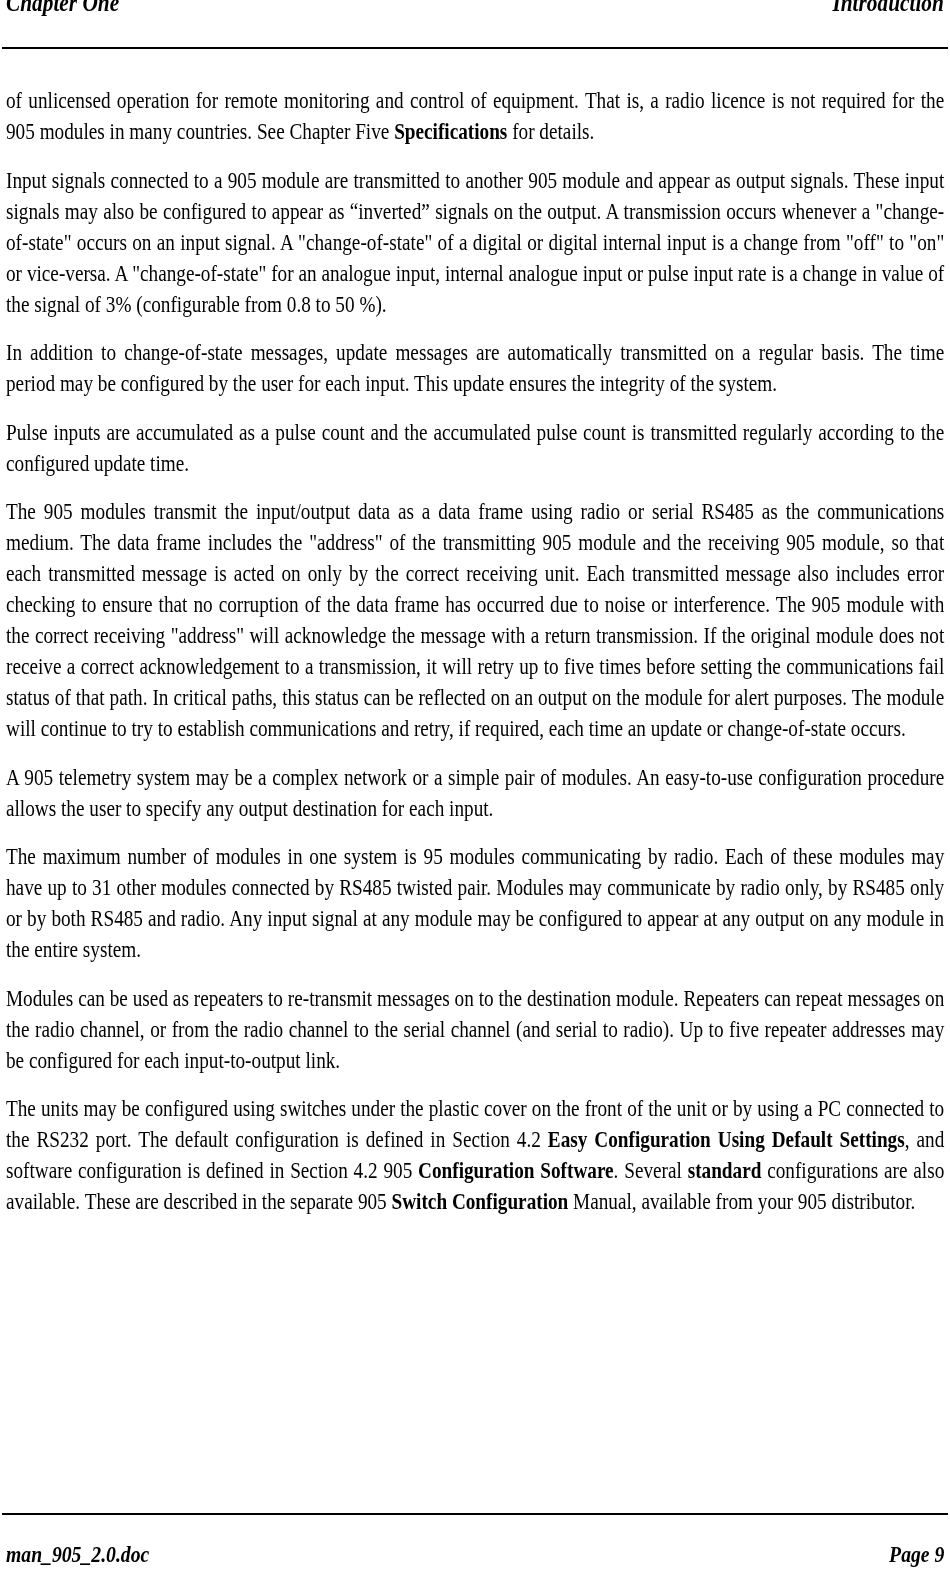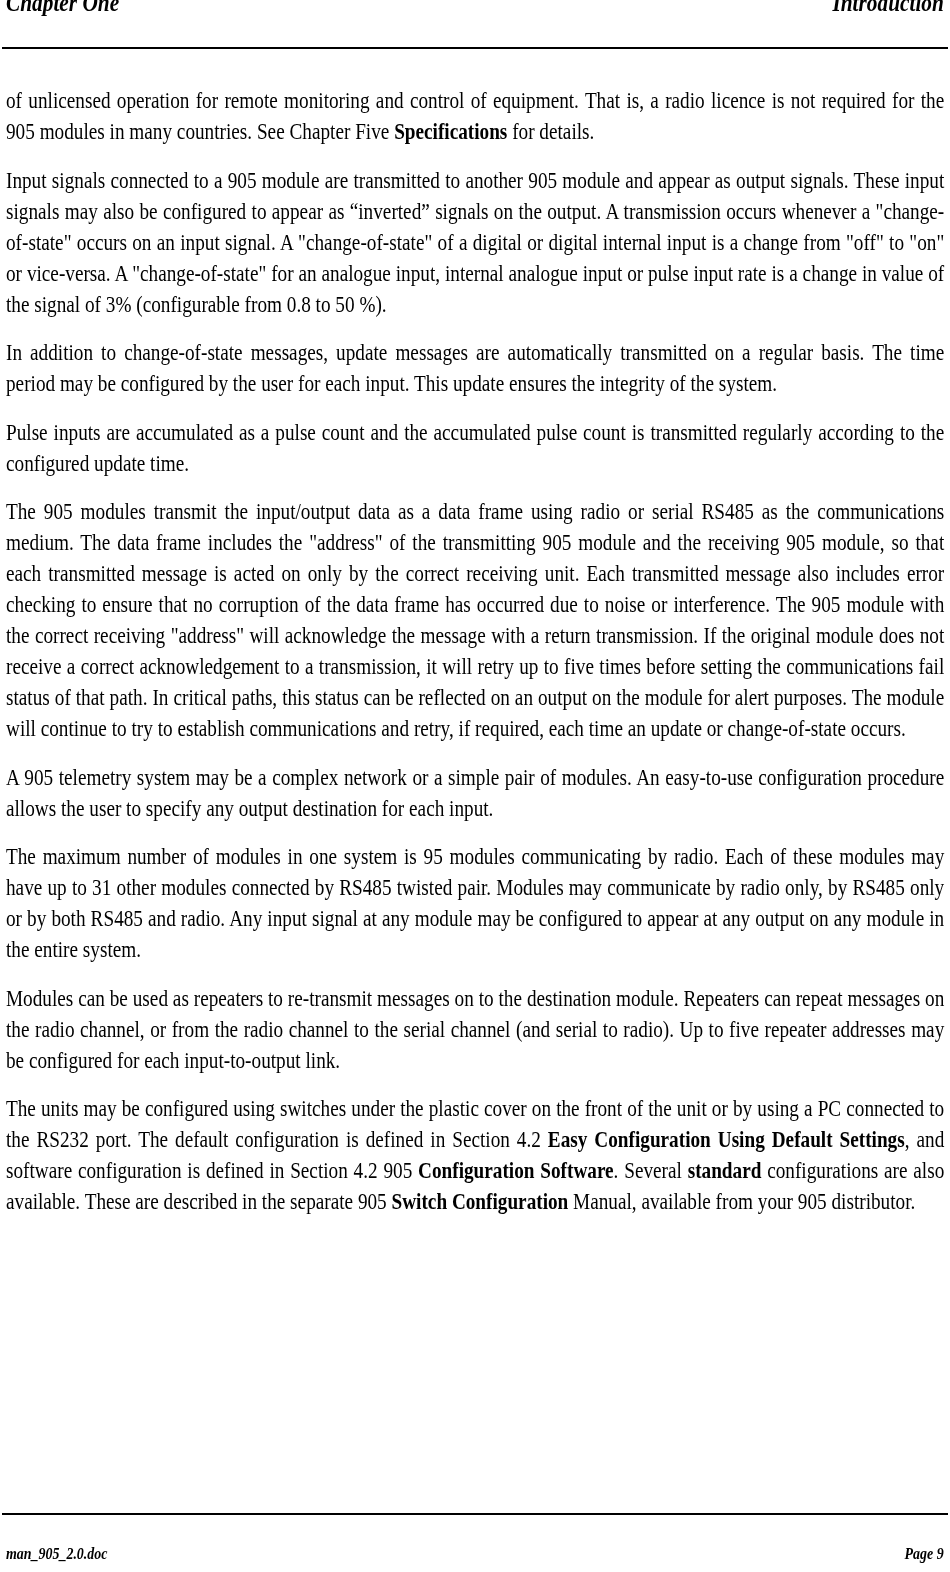--- a/index.html
+++ b/index.html
@@ -61,21 +61,21 @@
     }
     .content b { font-weight: bold; }
     .footer {
       position: absolute;
       left: 6px;
       right: 6px;
       top: 1539px;
       height: 30px;
       font-weight: bold;
       font-style: italic;
-      font-size: 17px;
+      font-size: 24px;
       line-height: 30px;
     }
     .footer .left { position: absolute; left: 0; top: 0; transform: scaleX(0.82); transform-origin: left top; }
     .footer .right { position: absolute; right: 0; top: 0; transform: scaleX(0.82); transform-origin: right top; }
   </style>
 </head>
 <body>
 
 <div class="header">
   <span class="left">Chapter One</span>

